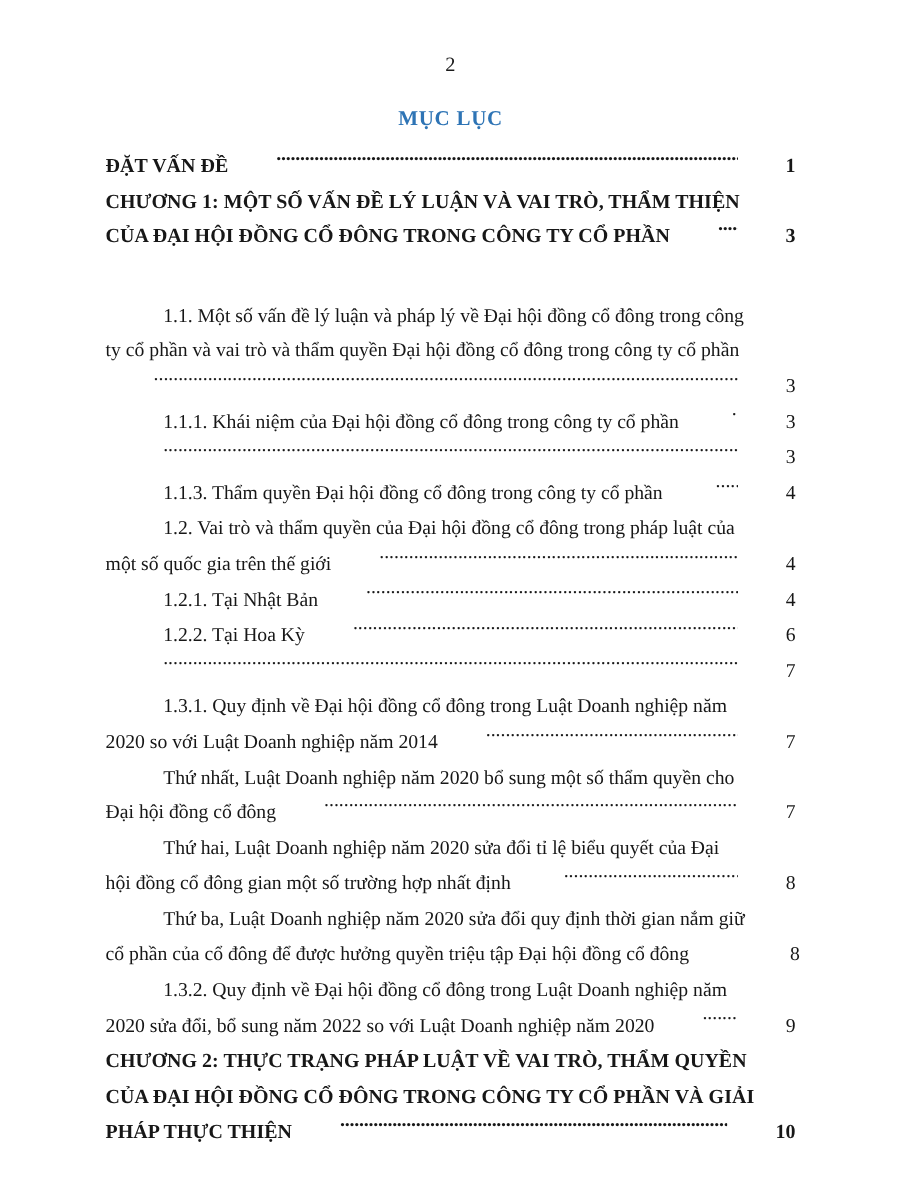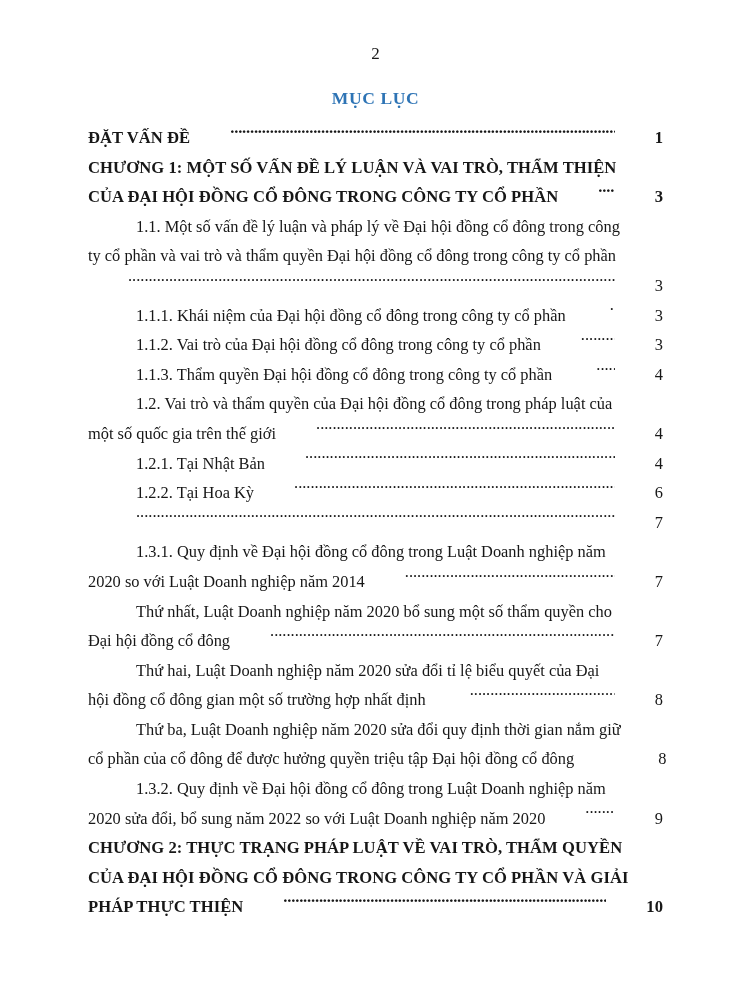--- a/index.html
+++ b/index.html
@@ -127,38 +127,37 @@
         </div>
         <div class="toc-entry lvl0">
           <div class="plain lvl0">CHƯƠNG 1: MỘT SỐ VẤN ĐỀ LÝ LUẬN VÀ VAI TRÒ, THẨM THIỆN</div>
           <div class="row lvl0">
             <span class="lead-txt">CỦA ĐẠI HỘI ĐỒNG CỔ ĐÔNG TRONG CÔNG TY CỔ PHẦN</span>
             <span class="dots"></span>
             <span class="pg">3</span>
           </div>
         </div>
         <div class="toc-entry">
-          <div class="plain" style="text-indent: 48px;">1.1. Một số vấn đề lý luận và pháp lý về Đại hội đồng cổ đông trong công</div>
+          <div class="plain" style="text-indent: 48px; margin-top: 36px;">1.1. Một số vấn đề lý luận và pháp lý về Đại hội đồng cổ đông trong công</div>
           <div class="plain">ty cổ phần và vai trò và thẩm quyền Đại hội đồng cổ đông trong công ty cổ phần</div>
           <div class="row">
             <span class="lead-txt"></span>
             <span class="dots"></span>
             <span class="pg">3</span>
           </div>
         </div>
         <div class="toc-entry">
           <div class="row" style="padding-left: 48px;">
             <span class="lead-txt">1.1.1. Khái niệm của Đại hội đồng cổ đông trong công ty cổ phần </span>
             <span class="dots"></span>
             <span class="pg">3</span>
           </div>
         </div>
         <div class="toc-entry">
           <div class="row" style="padding-left: 48px;">
-            <span class="lead-txt">1.1.2. Vai trò của Đại hội đồng cổ đông trong công ty cổ phần</span>
             <span class="dots"></span>
             <span class="pg">3</span>
           </div>
         </div>
         <div class="toc-entry">
           <div class="row" style="padding-left: 48px;">
             <span class="lead-txt">1.1.3. Thẩm quyền Đại hội đồng cổ đông trong công ty cổ phần </span>
             <span class="dots"></span>
             <span class="pg">4</span>
           </div>

